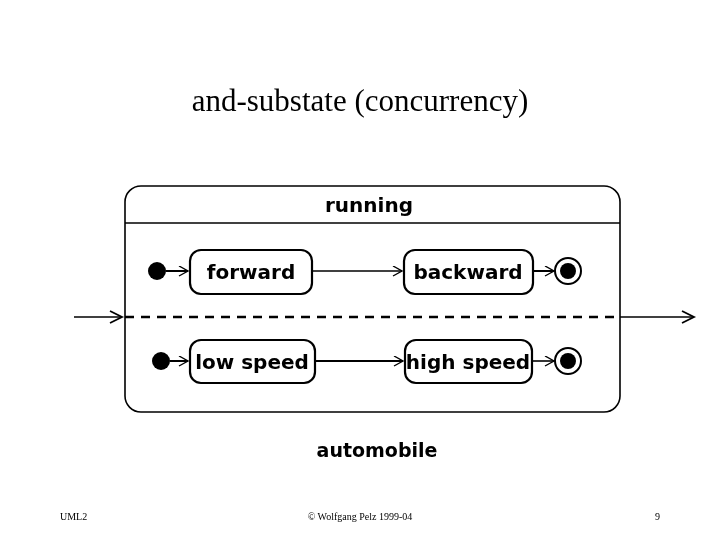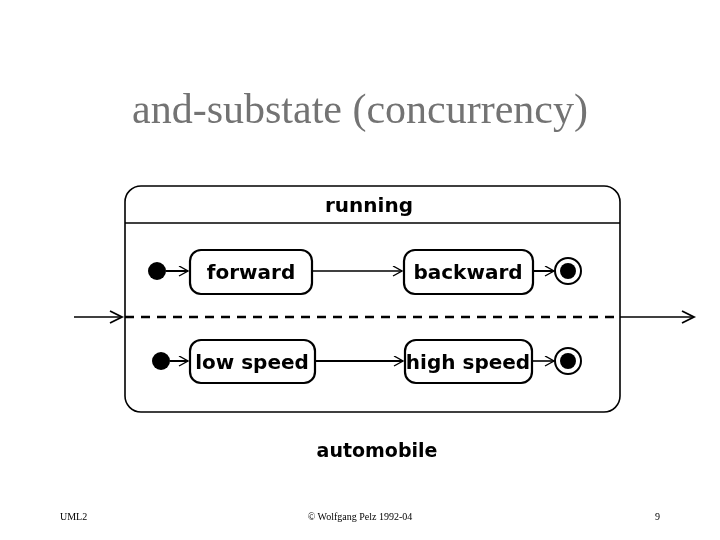--- a/index.html
+++ b/index.html
@@ -18,27 +18,27 @@
   #slide {
     position: absolute;
     left: 0; top: 0;
     width: 720px;
     height: 540px;
     background: #ffffff;
   }
   #slide-title {
     position: absolute;
     left: 0;
-    top: 88px;
+    top: 80px;
     width: 720px;
     text-align: center;
     font-family: "Liberation Serif", serif;
-    font-size: 42px;
+    font-size: 31px;
     line-height: 42px;
-    color: #737373;
+    color: #000000;
     white-space: nowrap;
   }
   
   #diagram {
     position: absolute;
     left: 0;
     top: 0;
     width: 720px;
     height: 424px;
     margin-left: 12px;
@@ -141,17 +141,17 @@
       <circle cx="556" cy="361" r="13" fill="#ffffff" stroke="#000000" stroke-width="2"></circle>
       <circle cx="556" cy="361" r="8" fill="#000000" stroke="none"></circle>
 
       <text class="dgm-label" x="365" y="457" font-size="19" text-anchor="middle">automobile</text>
 
     </svg>
   </div>
 
   <div class="footer-text" id="footer-left">UML2</div>
 
-  <div class="footer-text" id="footer-center">© Wolfgang Pelz 1992-04</div>
+  <div class="footer-text" id="footer-center">© Wolfgang Pelz 1999-04</div>
 
   <div class="footer-text" id="footer-right">9</div>
 
 </div>
 
 </body></html>

